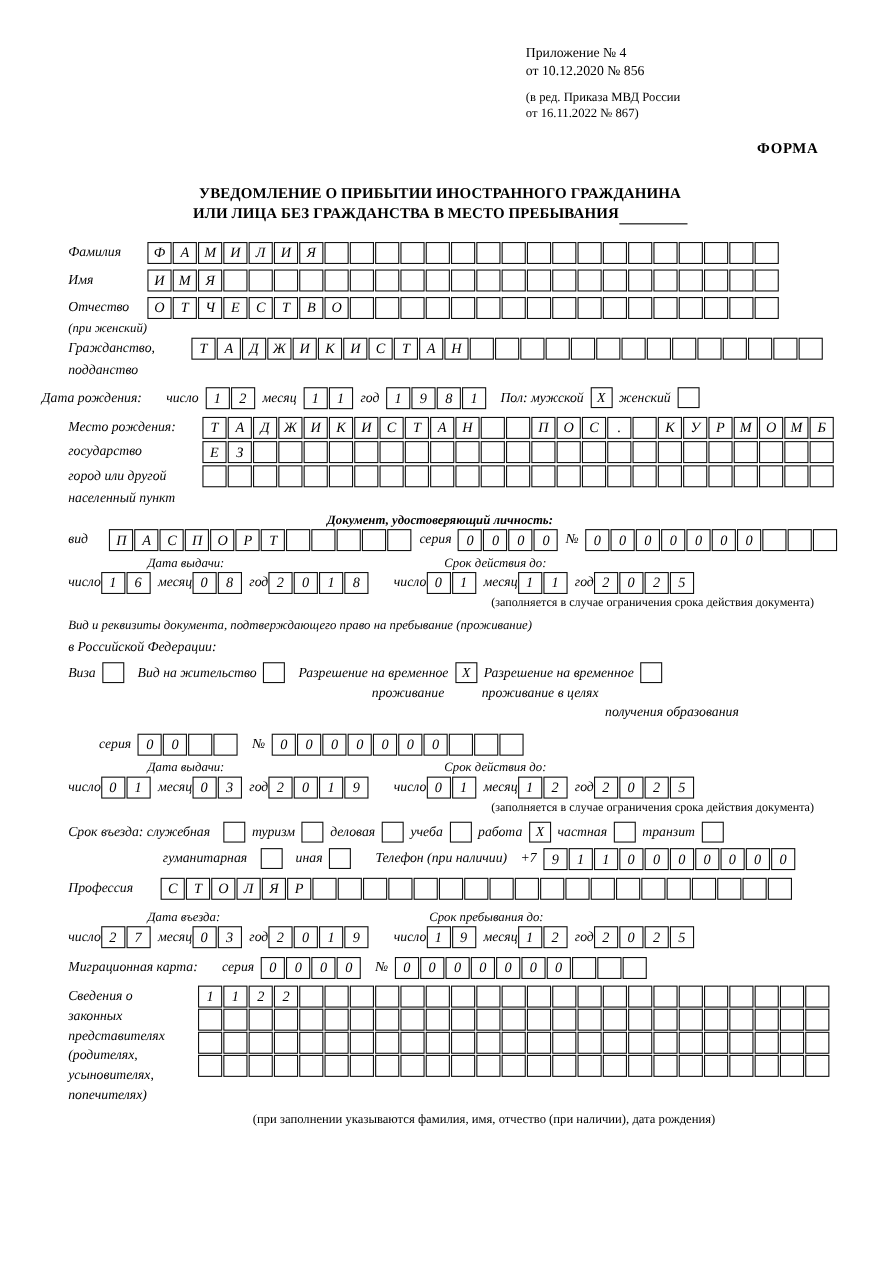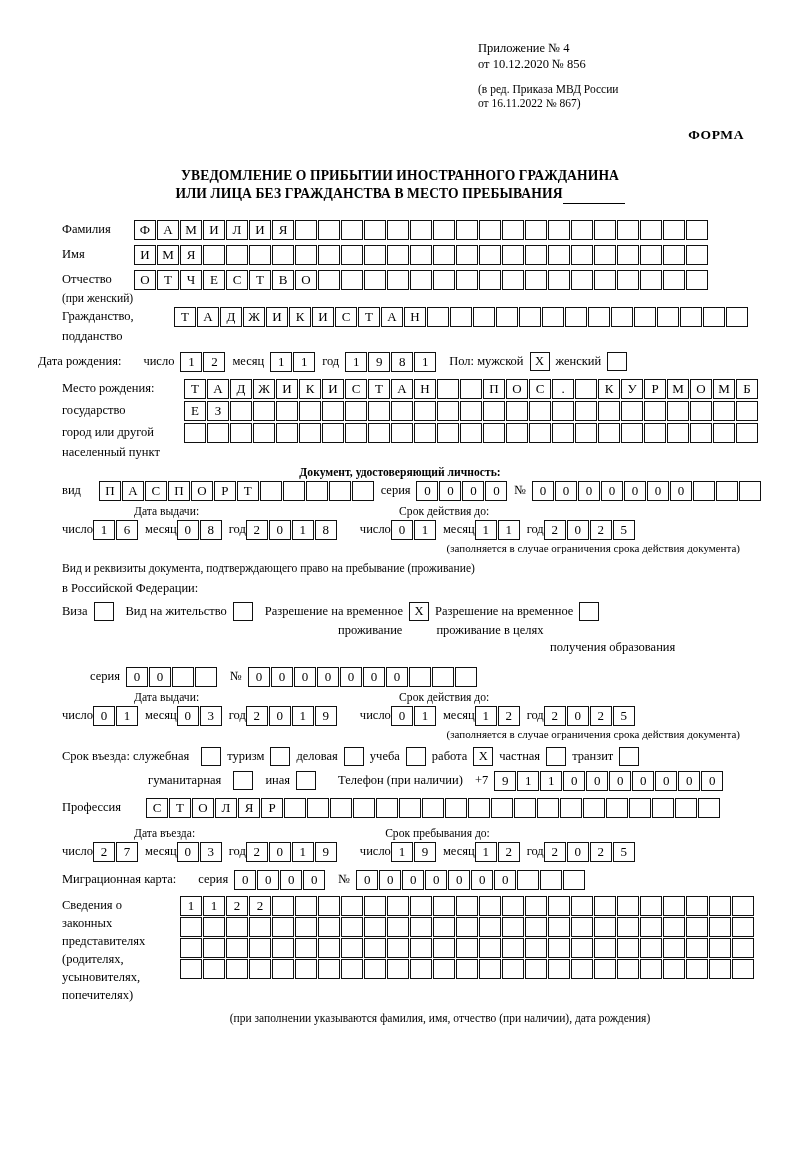--- a/index.html
+++ b/index.html
@@ -64,20 +64,21 @@
     font-weight: bold;
     font-size: 12.6px;
     margin-top: 21px;
     letter-spacing: .05px;
   }
   
   .row {
     display: flex;
     align-items: center;
     margin-top: 5px;
+    font-style: italic;
   }
   .label {
     font-size: 12.5px;
     white-space: nowrap;
   }
   .lbl-sm { font-size: 11.6px; }
   
   .boxes {
     display: flex;
   }

